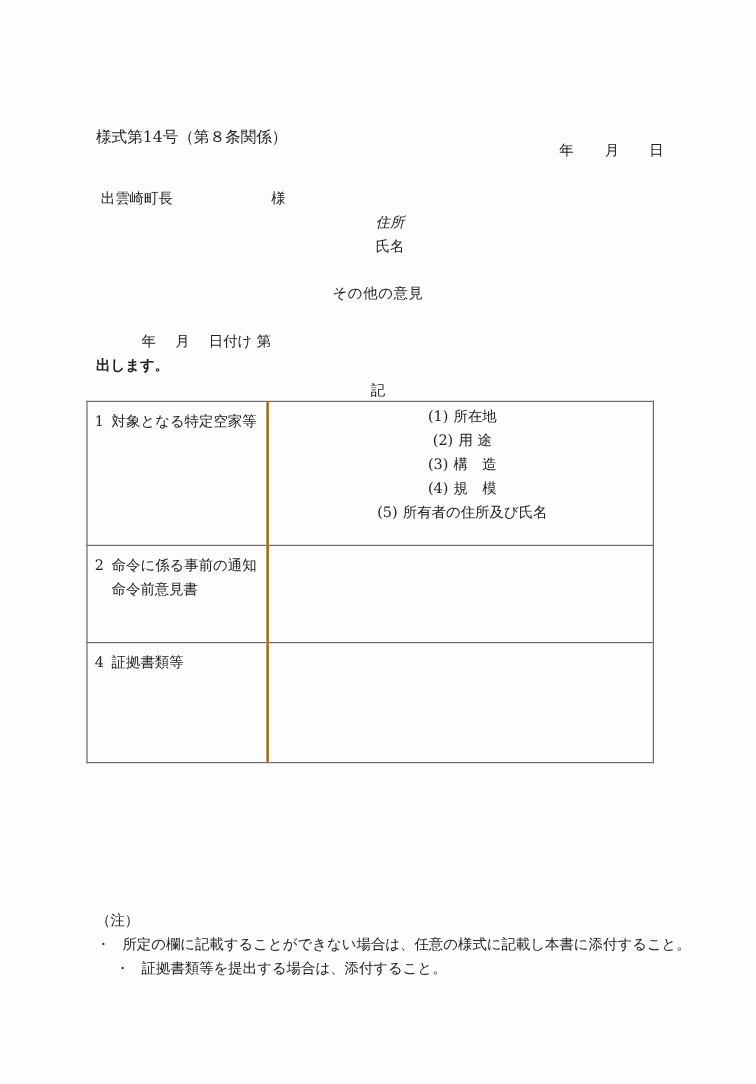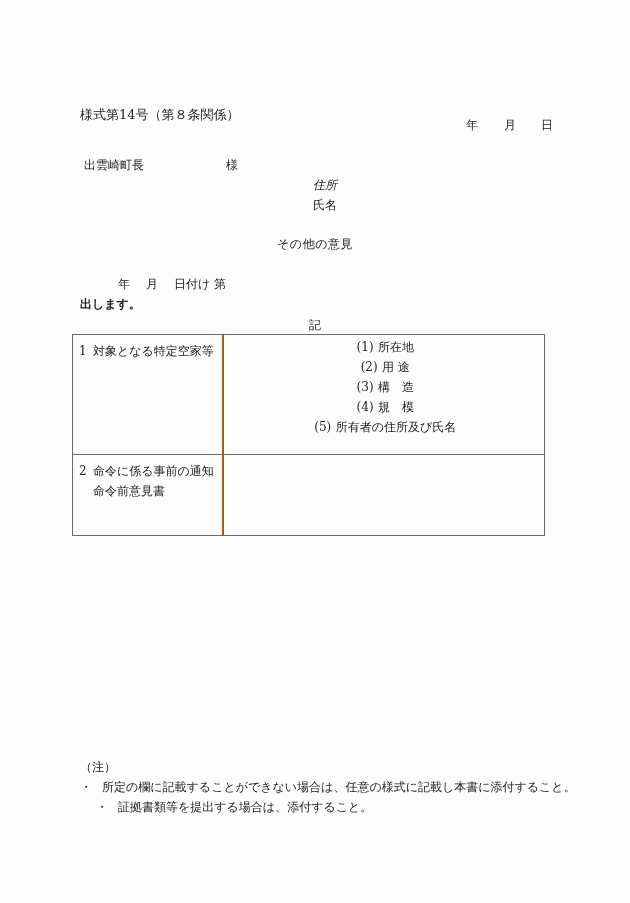--- a/index.html
+++ b/index.html
@@ -100,20 +100,28 @@
   </tr>
   <tr style="height:81px;">
     <td class="left">
       <div class="cell-label">
         <span class="num">2</span><span>命令に係る事前の通知</span><br>
         <span class="indent">命令前意見書</span>
       </div>
     </td>
     <td></td>
   </tr>
+  <tr style="height:100px;">
+    <td class="left">
+      <div class="cell-label">
+        <span class="num">4</span><span>証拠書類等</span>
+      </div>
+    </td>
+    <td></td>
+  </tr>
 </tbody>
   </table>
 
 <div class="abs note-head">（注）</div>
 <div class="abs note1">
   <span class="bullet">・</span><span>所定の欄に記載することができない場合は、任意の様式に記載し本書に添付すること。</span>
 </div>
 <div class="abs note2">
   <span class="bullet">・</span><span>証拠書類等を提出する場合は、添付すること。</span>
 </div>

